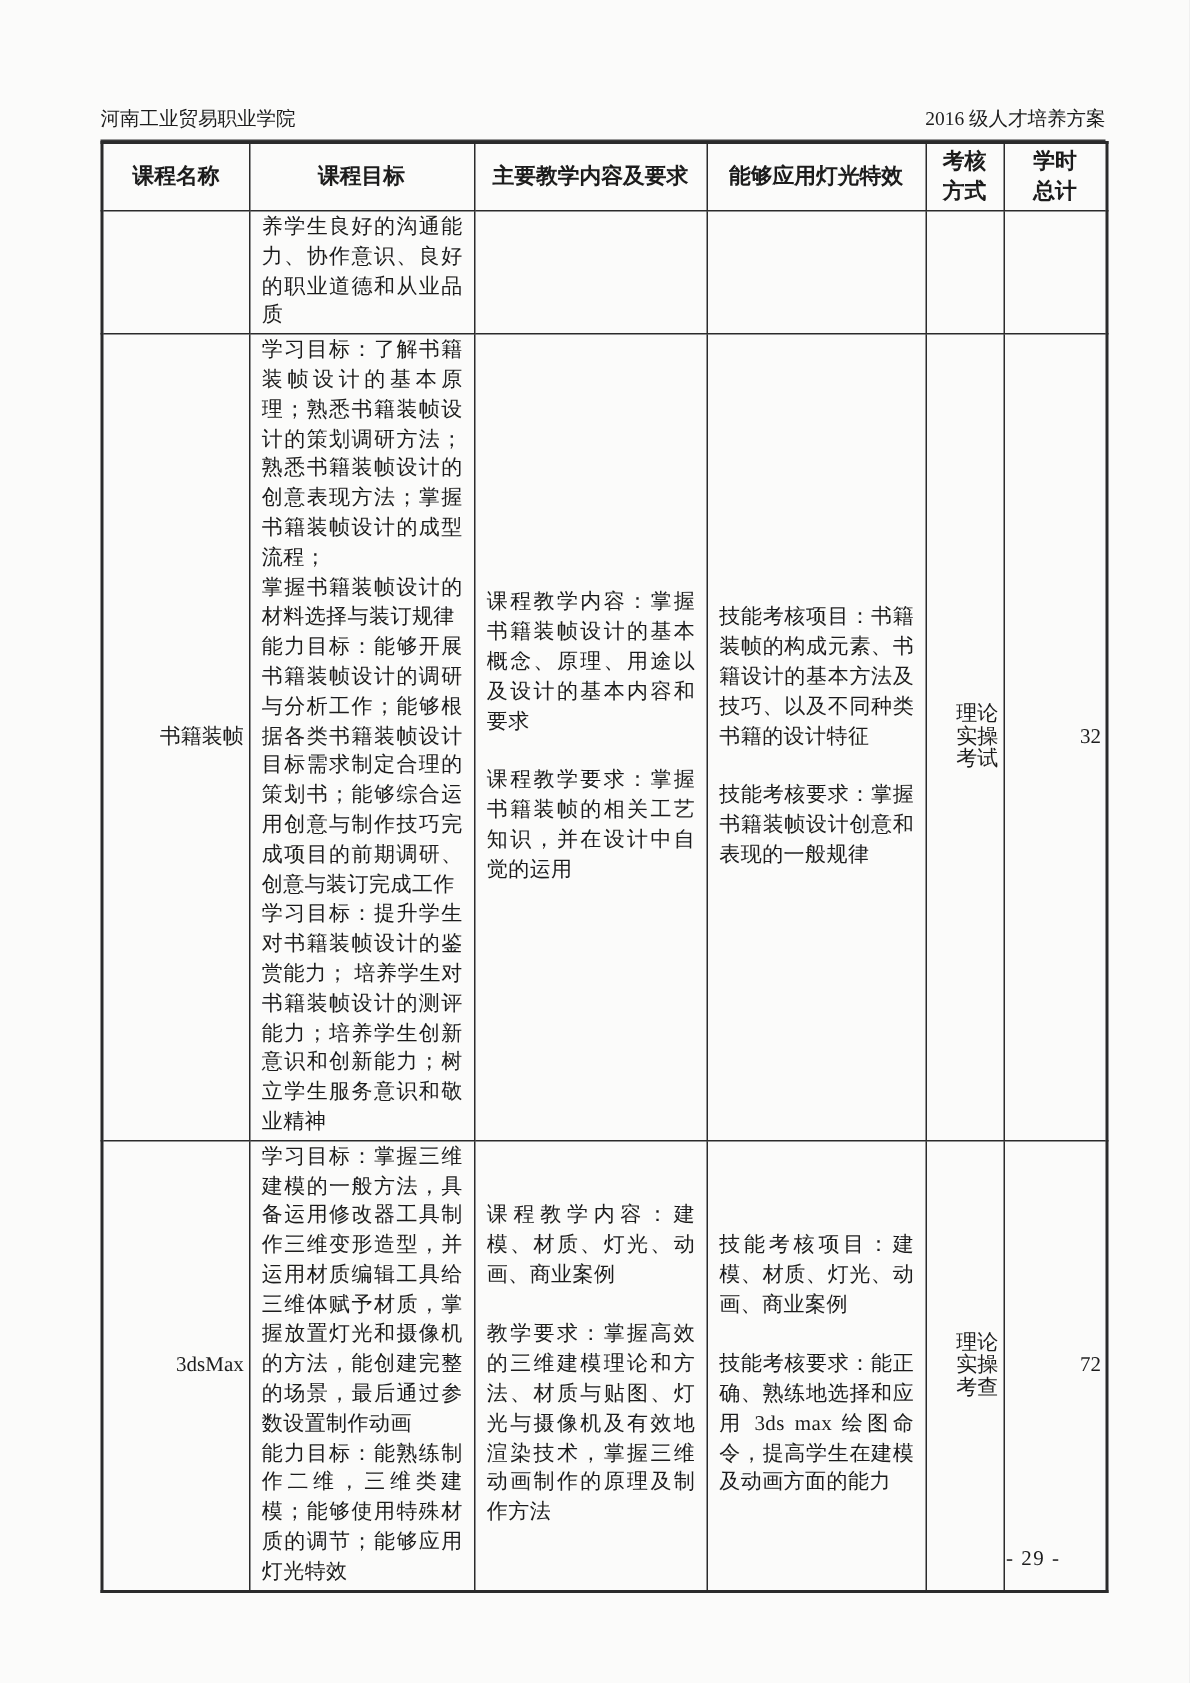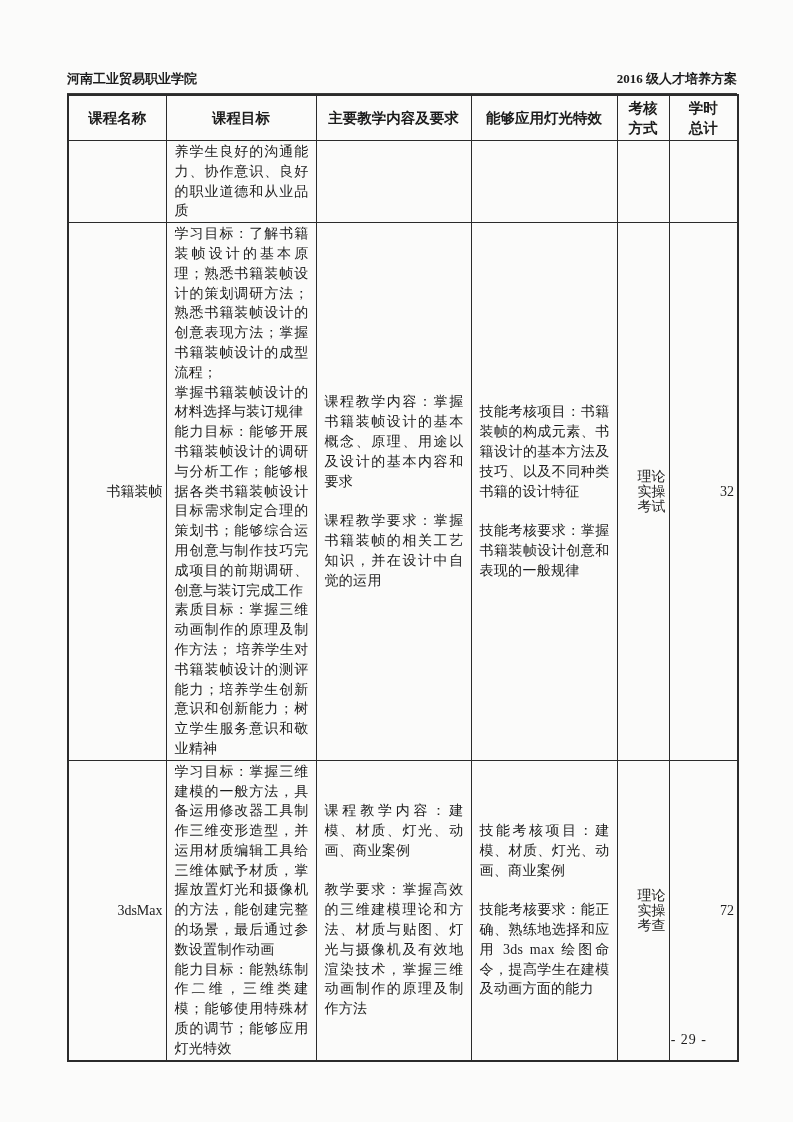--- a/index.html
+++ b/index.html
@@ -20,21 +20,20 @@
     top: 70px;
     width: 670px;
   }
   .doc-header {
     display: flex;
     justify-content: space-between;
     align-items: flex-end;
     font-size: 13px;
     padding-bottom: 5px;
     border-bottom: 1px solid #3a3a3a;
-    font-weight: bold;
   }
   table.course-table {
     margin-top: 0;
     width: 670px;
     border-collapse: collapse;
     table-layout: fixed;
     border: 2px solid #2b2b2b;
   }
   .course-table th, .course-table td {
     border: 1px solid #2b2b2b;
@@ -118,21 +117,21 @@
           <td class="cell-text v-mid"></td>
           <td class="cell-text v-mid"></td>
           <td class="cell-center"></td>
           <td class="cell-center"></td>
         </tr>
         <tr class="row-book">
           <td class="cell-center">书籍装帧</td>
           <td class="cell-text v-top">学习目标：了解书籍装帧设计的基本原理；熟悉书籍装帧设计的策划调研方法；熟悉书籍装帧设计的创意表现方法；掌握书籍装帧设计的成型流程；
 掌握书籍装帧设计的材料选择与装订规律
 能力目标：能够开展书籍装帧设计的调研与分析工作；能够根据各类书籍装帧设计目标需求制定合理的策划书；能够综合运用创意与制作技巧完成项目的前期调研、创意与装订完成工作
-素质目标：掌握三维动画制作的原理及制作方法； 培养学生对书籍装帧设计的测评能力；培养学生创新意识和创新能力；树立学生服务意识和敬业精神</td>
+学习目标：提升学生对书籍装帧设计的鉴赏能力； 培养学生对书籍装帧设计的测评能力；培养学生创新意识和创新能力；树立学生服务意识和敬业精神</td>
           <td class="cell-text v-mid">课程教学内容：掌握书籍装帧设计的基本概念、原理、用途以及设计的基本内容和要求
 
 课程教学要求：掌握书籍装帧的相关工艺知识，并在设计中自觉的运用</td>
           <td class="cell-text v-mid">技能考核项目：书籍装帧的构成元素、书籍设计的基本方法及技巧、以及不同种类书籍的设计特征
 
 技能考核要求：掌握书籍装帧设计创意和表现的一般规律</td>
           <td class="cell-center">理论
 实操
 考试</td>
           <td class="cell-center">32</td>

